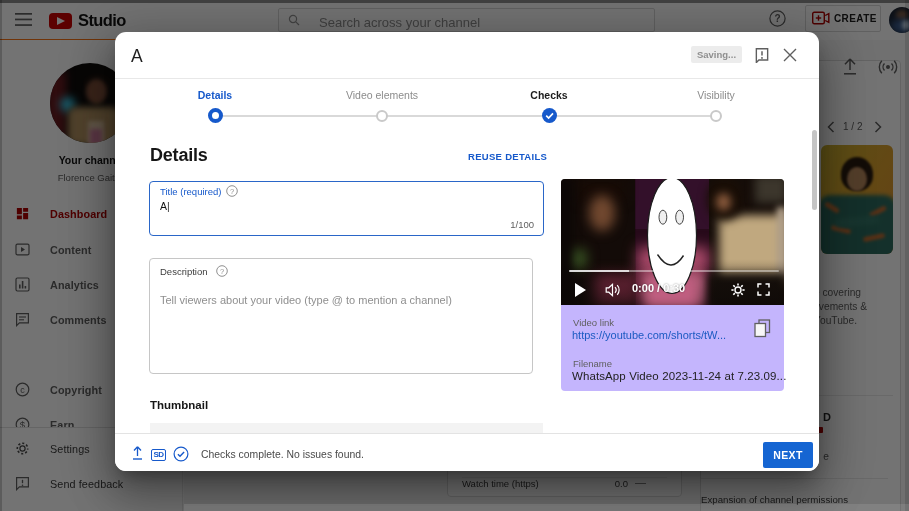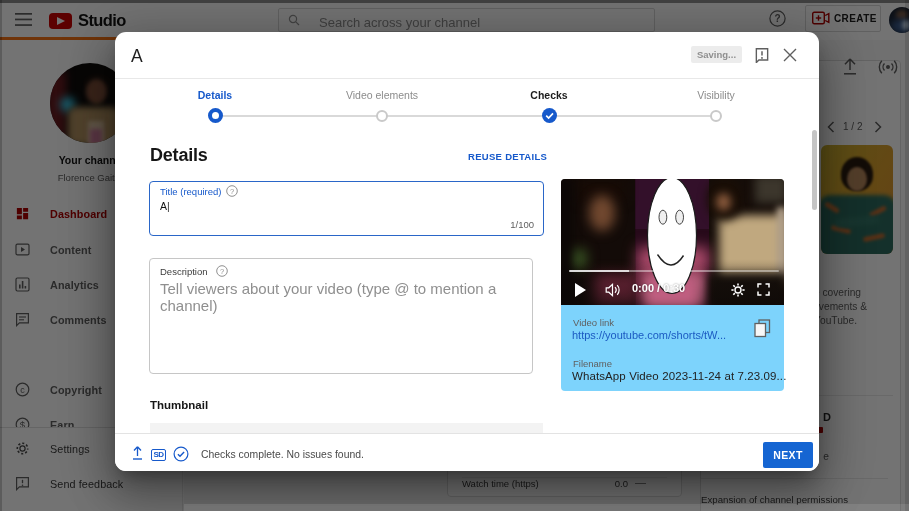--- a/index.html
+++ b/index.html
@@ -1,21 +1,21 @@
 <!DOCTYPE html>
 <html><head>
 <meta charset="utf-8">
 <style>
   * { margin:0; padding:0; box-sizing:border-box; }
   html,body { width:909px; height:511px; overflow:hidden; }
   body { font-family:"Liberation Sans", sans-serif; position:relative; background:#fff; }
   .abs { position:absolute; }
   
   #bg { position:absolute; inset:0; }
-  #hdr { position:absolute; left:0; top:0; width:744px; height:40px; background:#fff; border-bottom:3px solid #f97316; }
+  #hdr { position:absolute; left:0; top:0; width:744px; height:40px; background:#fff; border-bottom:1px solid #f97316; }
   #side { position:absolute; left:0; top:40px; width:183px; height:471px; background:#fff; border-right:1px solid #e8e8e8; }
   #main { position:absolute; left:184px; top:40px; right:0; height:471px; background:#f9f9f9; }
   .card { position:absolute; background:#fff; border:1px solid #dcdcdc; border-radius:4px; }
   .nav { position:absolute; left:0; width:183px; height:35px; }
   .nav svg { position:absolute; left:15px; top:10px; }
   .nav span { position:absolute; left:50px; top:50%; transform:translateY(-50%); font-size:10.8px; font-weight:bold; color:#5f5f5f; letter-spacing:.1px; }
   .nav.red span { color:#b00000; }
   
   #dim { position:absolute; inset:0; background:rgba(0,0,0,0.55); }
   
@@ -228,21 +228,21 @@
     <span class="abs" style="left:10px;top:18px;font-size:10.5px;color:#111;">A<span style="font-weight:normal;color:#333;">|</span></span>
     <span class="abs" style="right:9px;bottom:5px;font-size:9.5px;color:#606060;">1/100</span>
   </div>
 
   <div class="abs" style="left:34px;top:226px;width:384px;height:116px;border:1px solid #c6c6c6;border-radius:4px;">
     <span class="abs" style="left:10px;top:6.5px;font-size:9.5px;color:#3c3c3c;">Description</span>
     <svg class="abs" style="left:66px;top:6px;" width="12" height="12" viewBox="0 0 12 12">
         <circle cx="6" cy="6" r="5.3" fill="none" stroke="#909090" stroke-width="1"></circle>
         <text x="6" y="8.6" font-size="7.5" fill="#909090" text-anchor="middle" font-family="Liberation Sans">?</text>
       </svg>
-    <span class="abs" style="left:10px;top:21px;font-size:15px;color:#8f8f8f;">Tell viewers about your video (type @ to mention a channel)</span>
+    <span class="abs" style="left:10px;top:35px;font-size:11px;color:#8f8f8f;">Tell viewers about your video (type @ to mention a channel)</span>
   </div>
 
   <div class="abs" style="left:35px;top:367px;font-size:11.5px;font-weight:bold;color:#161616;">Thumbnail</div>
   <div class="abs" style="left:35px;top:391px;width:393px;height:10px;background:#f3f3f3;"></div>
 
   <div id="vid" class="abs" style="left:446px;top:147px;width:222.5px;height:125.5px;background:#150d09;overflow:hidden;border-radius:4px 4px 0 0;">
     <div class="abs" style="left:74px;top:0;width:74px;height:126px;background:#270a1a;"></div>
     <div class="abs" style="left:74px;top:0;width:74px;height:50px;background:#33102a;"></div>
     <div class="abs" style="left:76px;top:68px;width:72px;height:60px;background:#a84868;filter:blur(7px);"></div>
     <div class="abs" style="left:84px;top:98px;width:60px;height:28px;background:#cf7390;filter:blur(5px);"></div>
@@ -287,21 +287,21 @@
           <line x1="2.3" y1="2.3" x2="3.9" y2="3.9"></line>
           <line x1="10.1" y1="10.1" x2="11.7" y2="11.7"></line>
           <line x1="2.3" y1="11.7" x2="3.9" y2="10.1"></line>
           <line x1="10.1" y1="3.9" x2="11.7" y2="2.3"></line>
         </g>
       </svg>
     <svg class="abs" style="left:196px;top:104px;" width="13" height="13" viewBox="0 0 13 13">
         <path d="M1,4.5 V1 H4.5 M8.5,1 H12 V4.5 M12,8.5 V12 H8.5 M4.5,12 H1 V8.5" fill="none" stroke="#fff" stroke-width="1.5"></path>
       </svg>
   </div>
-  <div class="abs" style="left:446px;top:272.5px;width:222.5px;height:86.5px;background:#7dd3fc;border-radius:0 0 4px 4px;">
+  <div class="abs" style="left:446px;top:272.5px;width:222.5px;height:86.5px;background:#c4b5fd;border-radius:0 0 4px 4px;">
     <span class="abs" style="left:12px;top:12px;font-size:9.5px;color:#606060;">Video link</span>
     <span class="abs" style="left:11px;top:24px;font-size:11px;color:#1b5ac2;white-space:nowrap;">https://youtube.com/shorts/tW...</span>
     <svg class="abs" style="left:193px;top:14px;" width="17" height="19" viewBox="0 0 17 19">
         <rect x="5" y="1" width="10.5" height="12.5" fill="none" stroke="#606060" stroke-width="1.3"></rect>
         <rect x="1" y="4.5" width="10.5" height="13" fill="#f7f7f7" stroke="#606060" stroke-width="1.3"></rect>
       </svg>
     <span class="abs" style="left:12px;top:53px;font-size:9.5px;color:#606060;">Filename</span>
     <span class="abs" style="left:11px;top:65px;font-size:11.5px;color:#222;letter-spacing:.1px;white-space:nowrap;">WhatsApp Video 2023-11-24 at 7.23.09...</span>
   </div>
   <div class="abs" style="left:697px;top:98px;width:5px;height:80px;background:#c4c4c4;border-radius:2.5px;"></div>

